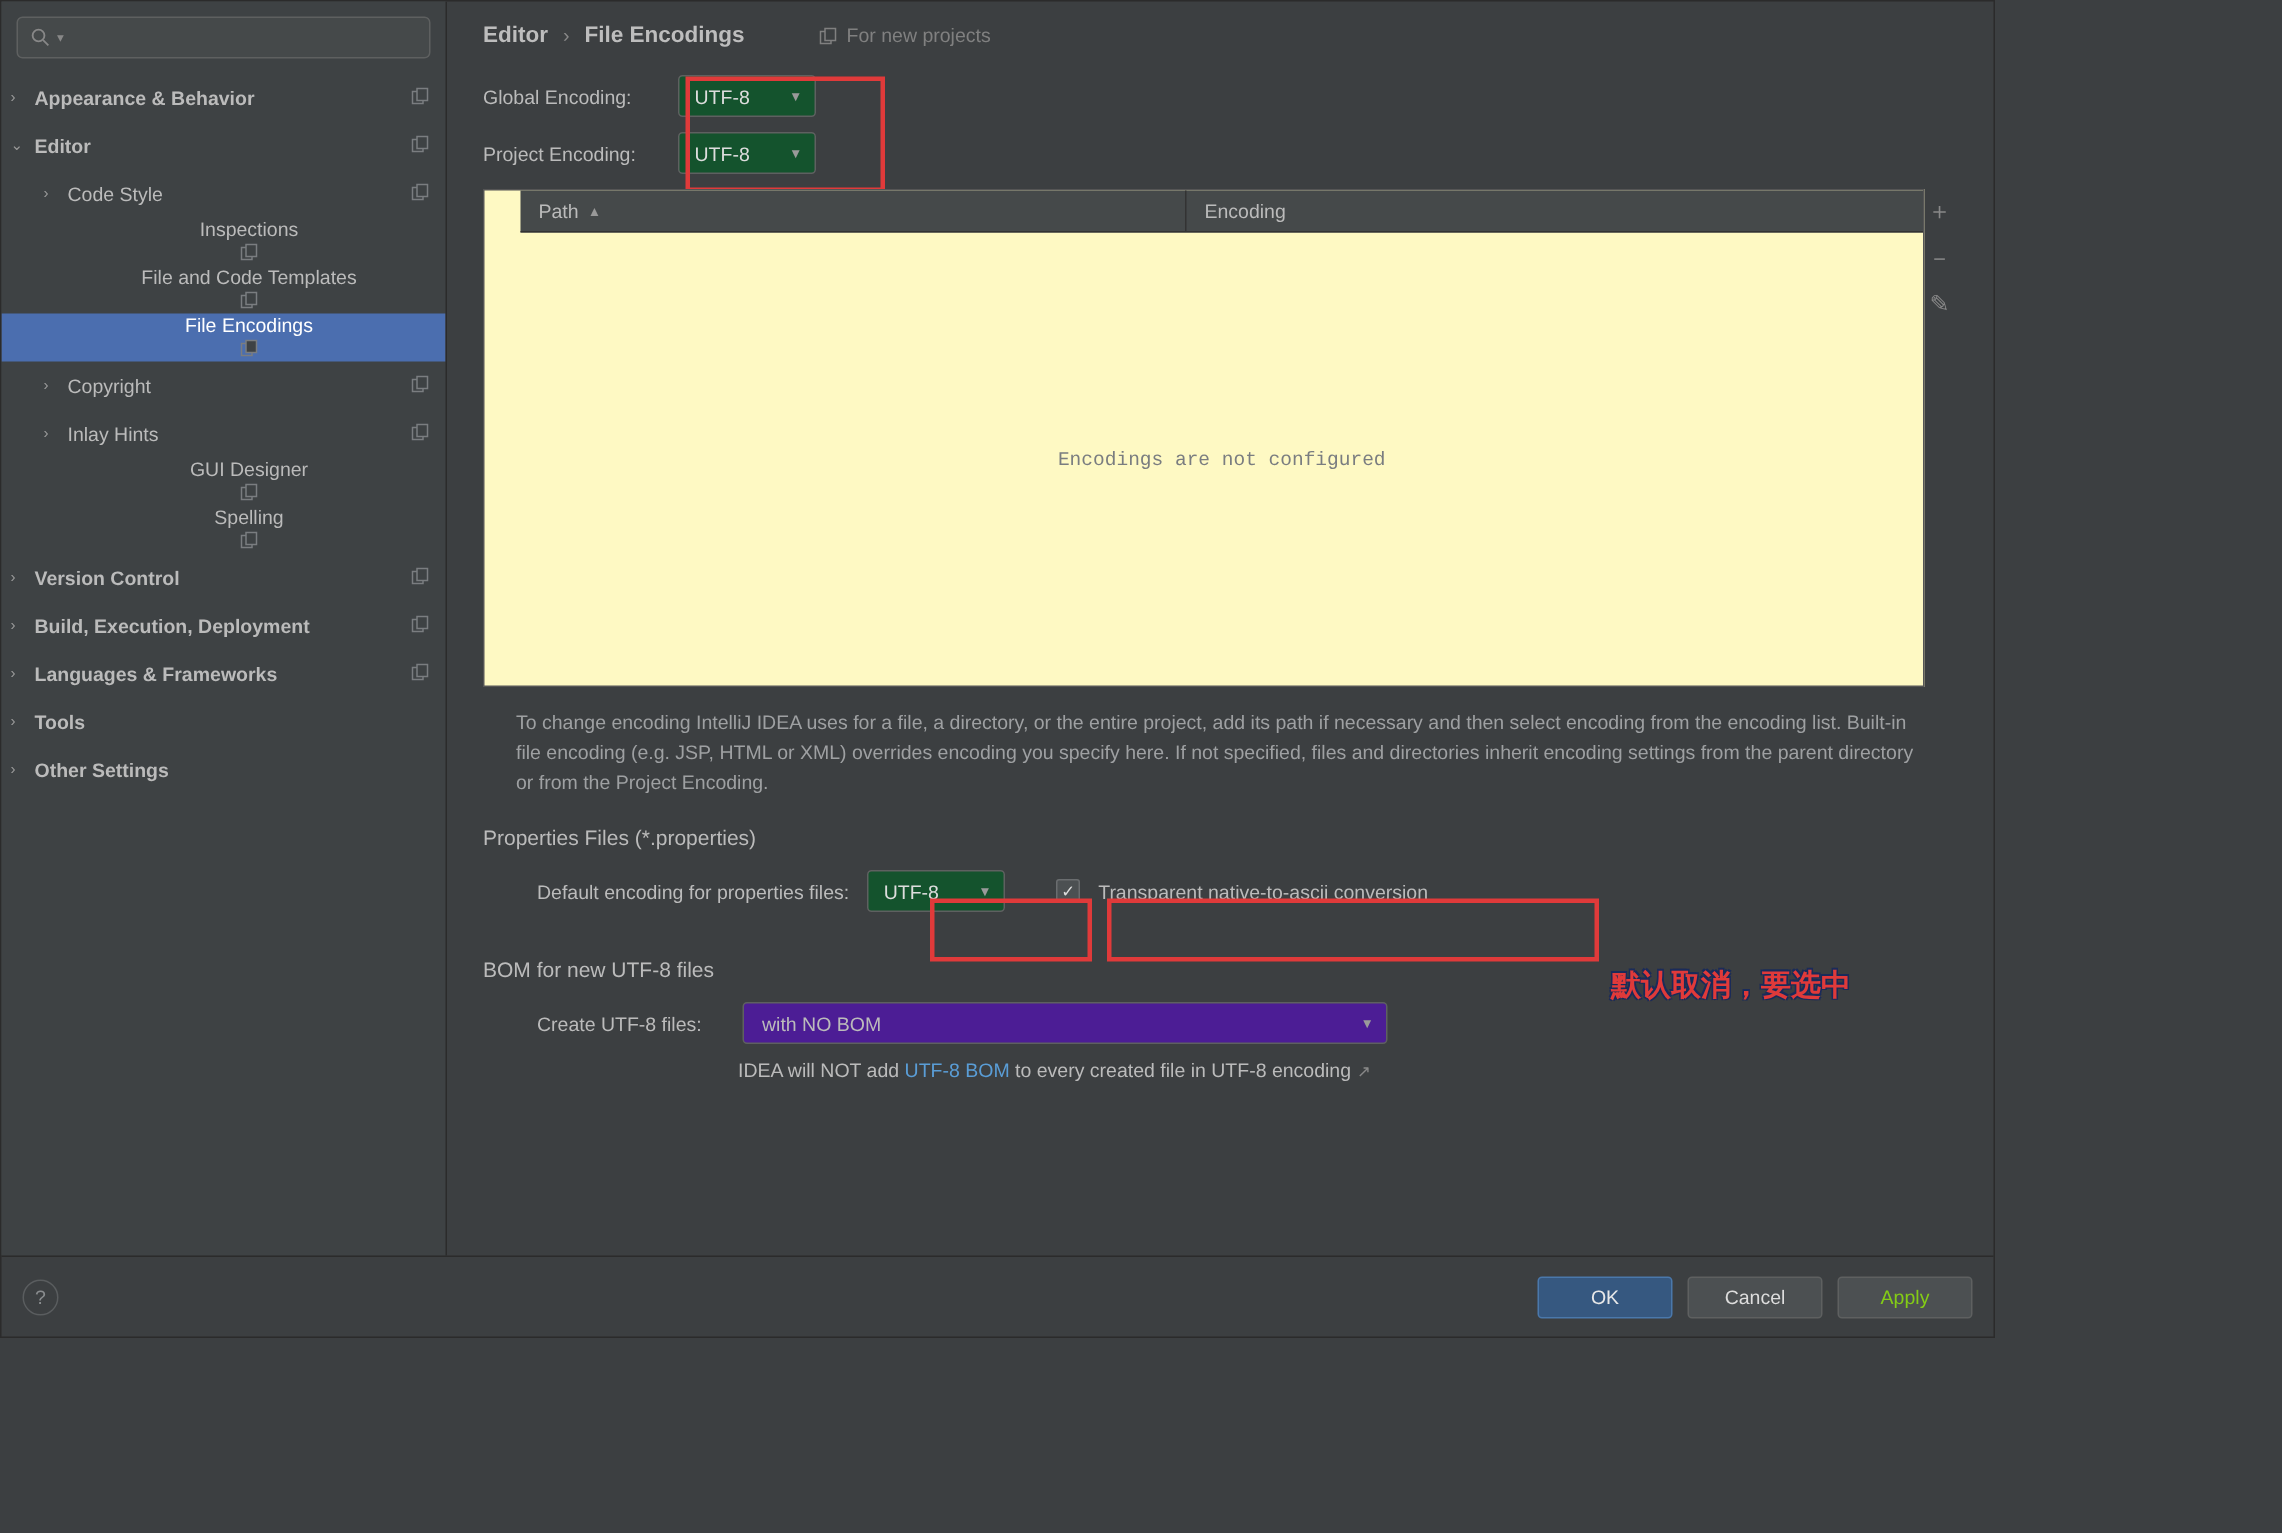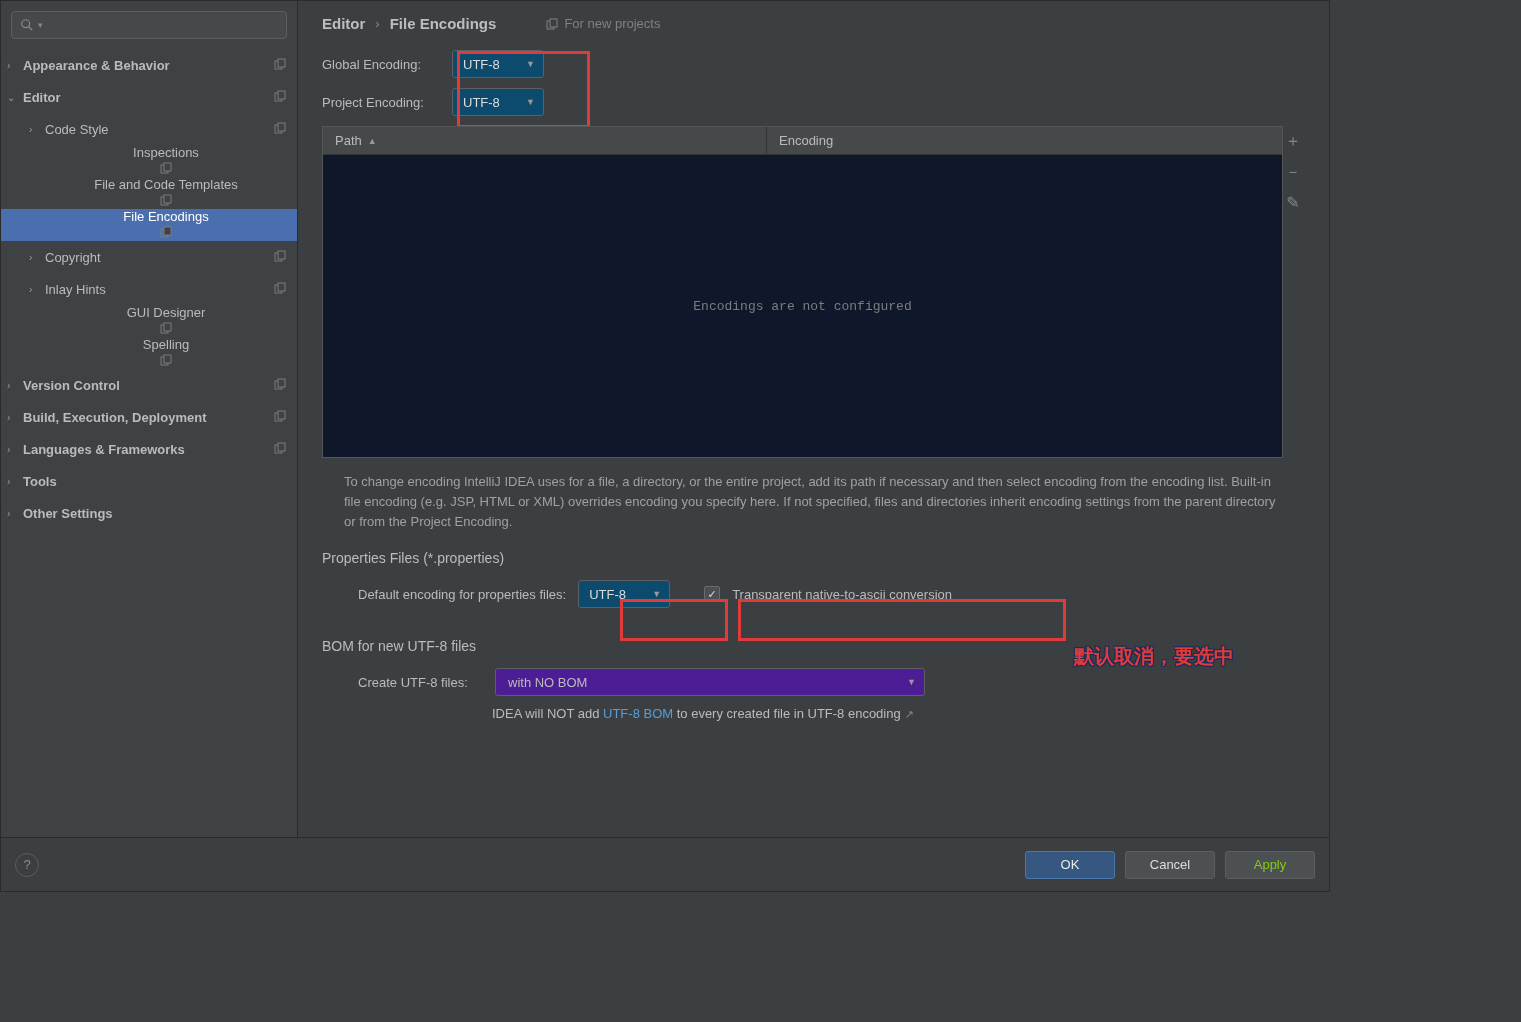--- a/index.html
+++ b/index.html
@@ -99,40 +99,41 @@
 }
 .breadcrumb .bc { font-weight: 600; color: #bdbdbd; font-size: 15px; }
 .breadcrumb .sep { color: #888; }
 .breadcrumb .subtitle { color: #808080; margin-left: 40px; display: flex; align-items: center; gap: 6px; }
 
 .row { display: flex; align-items: center; margin-bottom: 10px; }
 .row .lbl { width: 130px; color: #bbb; }
 .dropdown {
   height: 28px;
   min-width: 92px;
-  background: #0c4a6e;
+  background: #14532d;
   border: 1px solid #5e6060;
   border-radius: 3px;
   display: inline-flex;
   align-items: center;
   padding: 0 8px 0 10px;
   cursor: pointer;
   gap: 8px;
 }
 .dropdown .dd-label { color: #ddd; }
 .dropdown .dd-arrow { color: #9a9a9a; font-size: 9px; margin-left: auto; }
 
 .table-wrap {
   margin-top: 8px;
   border: 1px solid #555;
   height: 332px;
   display: flex;
   flex-direction: column;
-  background: #0f172a;
+  background: #fef9c3;
   position: relative;
+  padding-left: 24px;
 }
 .table-head {
   height: 28px;
   display: flex;
   background: #45494a;
   border-bottom: 1px solid #333;
 }
 .table-head .th {
   padding: 0 12px;
   display: flex;

